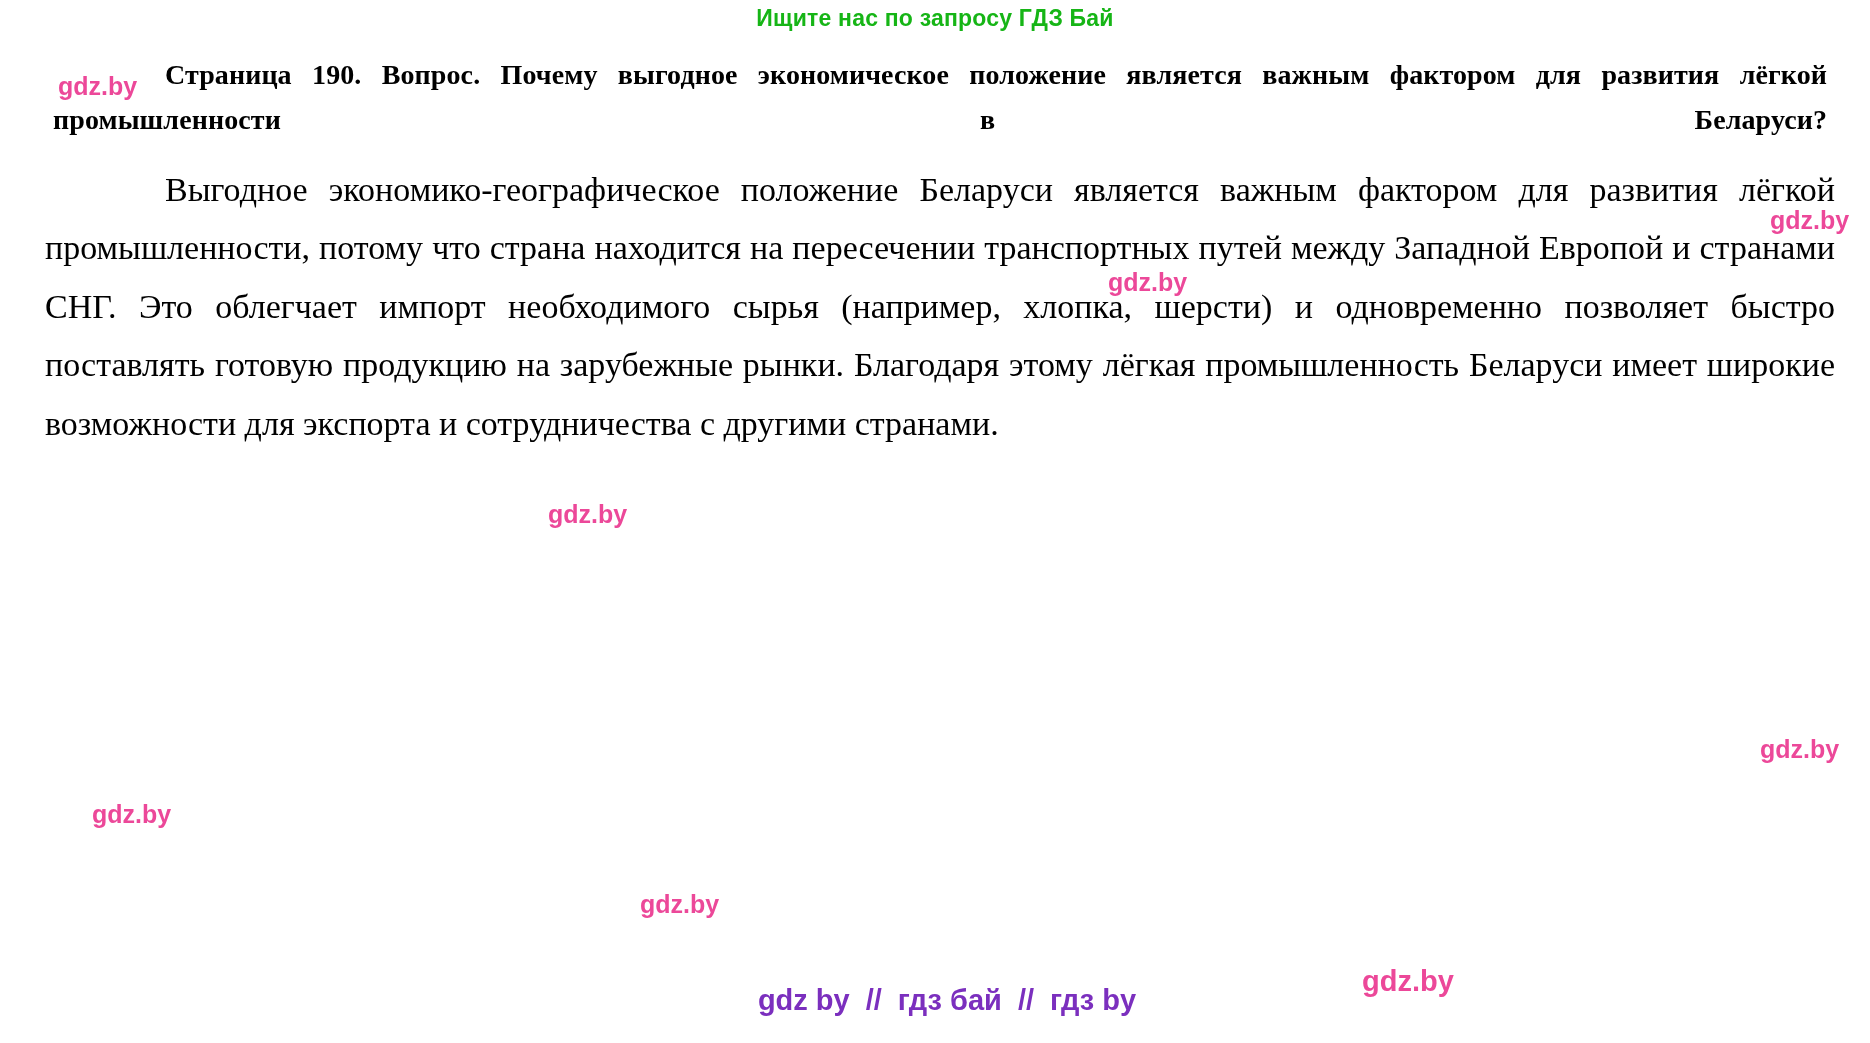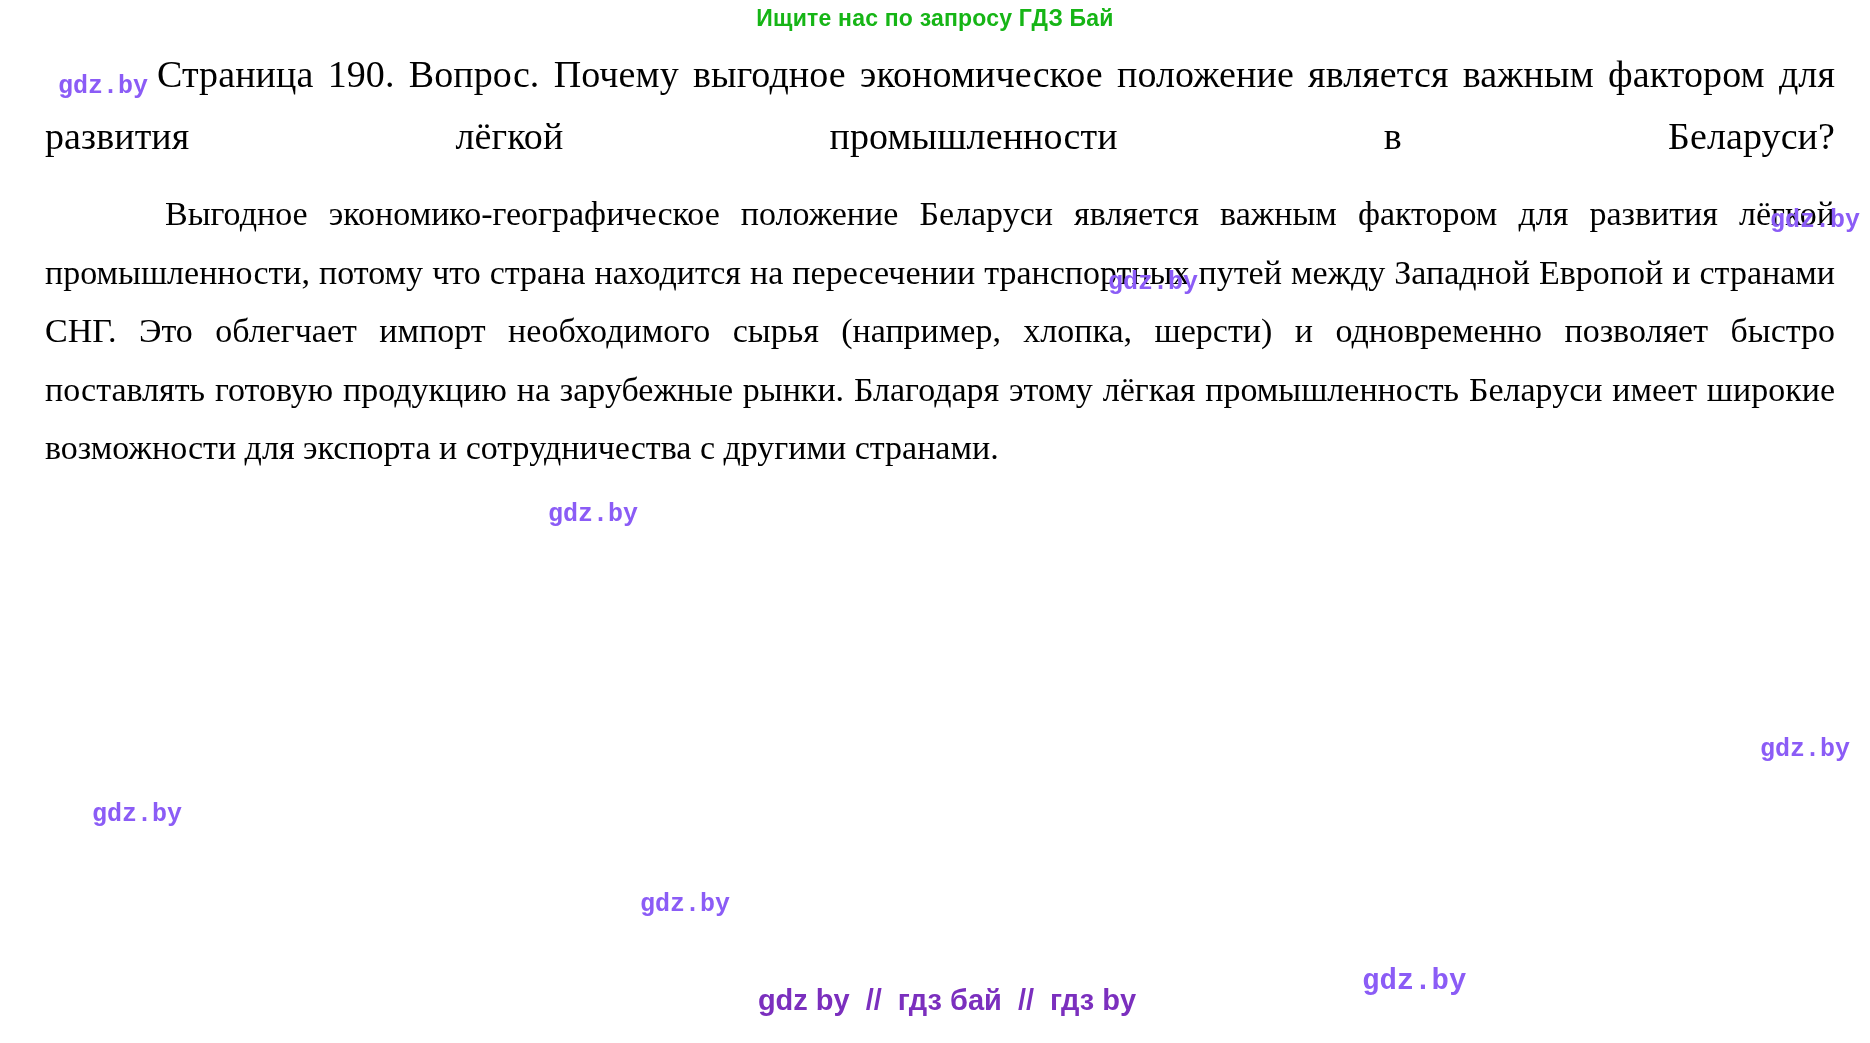--- a/index.html
+++ b/index.html
@@ -46,26 +46,26 @@
 
   
   .content {
     position: absolute;
     left: 45px;
     top: 44px;
     width: 1790px;
   }
 
   .question {
-    font-weight: normal;
-    font-size: 38px;
+    font-weight: bold;
+    font-size: 28px;
     line-height: 1.62;
     text-align: justify;
     text-align-last: justify;
-    margin: 0;
+    margin: 8px;
     padding: 0;
     letter-spacing: 0.1px;
   }
   .question .lead-pad {
     display: inline-block;
     width: 112px;
   }
 
   .answer {
     font-size: 34px;
@@ -84,22 +84,21 @@
   .wm {
     position: absolute;
     color: #9b9b9b;
     font-family: "Liberation Sans", "DejaVu Sans", sans-serif;
     font-weight: bold;
     white-space: nowrap;
     pointer-events: none;
     user-select: none;
   }
   .wm-dark {
-    color: #8b5cf6;
-    font-family: Liberation Mono, monospace;
+    color: #ec4899;
   }
 
   
   .footer {
     position: absolute;
     left: 0;
     bottom: 26px;
     width: 1870px;
     display: flex;
     align-items: center;

